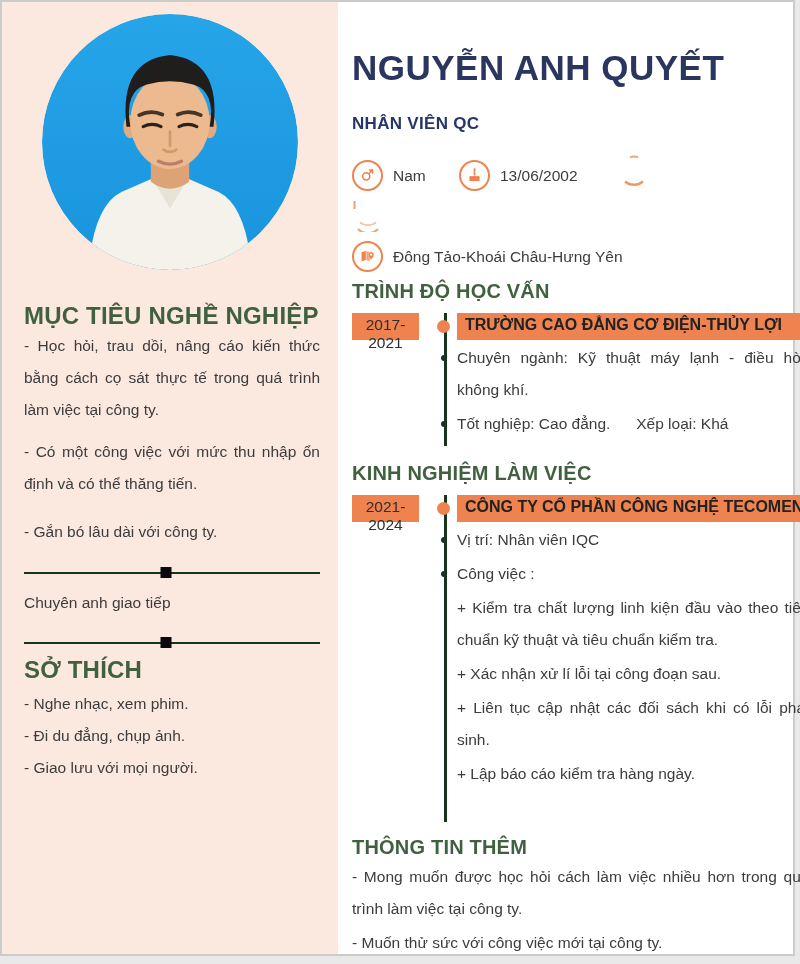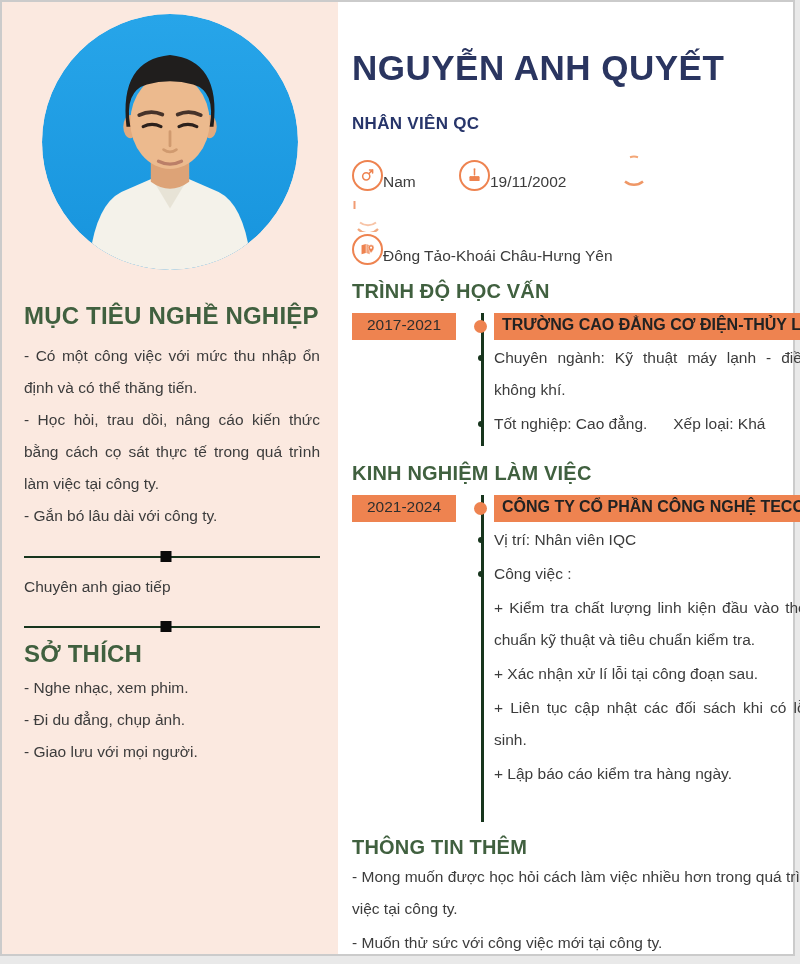--- a/index.html
+++ b/index.html
@@ -81,21 +81,21 @@
     color: #27356a;
     font-size: 17px;
     font-weight: bold;
     letter-spacing: 0.3px;
   }
   .info {
     position: relative;
     margin-top: 20px;
     height: 120px;
   }
-  .info-item { position: absolute; display: flex; align-items: flex-end; gap: 0; }
+  .info-item { position: absolute; display: flex; align-items: center; gap: 10px; }
   .info-text { font-size: 15.5px; color: #3c3c3c; }
   .circle-icon {
     width: 31px; height: 31px;
     border: 2px solid #ee8350;
     border-radius: 50%;
     display: flex; align-items: center; justify-content: center;
     flex-shrink: 0;
   }
   .circle-icon svg { display: block; }
   .remnant { position: absolute; }
@@ -104,21 +104,21 @@
     color: #40603f;
     font-size: 20px;
     font-weight: bold;
     letter-spacing: 0.2px;
   }
   .main-heading.education { margin-top: 6px; }
   .main-heading.experience { margin-top: 16px; }
   .main-heading.additional { margin-top: 14px; }
   .tl-row { display: flex; margin-top: 10px; }
   .badge {
-    width: 104px;
+    width: 67px;
     background: #ee8350;
     color: #2e2e2e;
     font-size: 15.5px;
     text-align: center;
     padding: 3px 0 4px 0;
     height: 27px;
     flex-shrink: 0;
   }
   .tl-body {
     flex: 1;
@@ -202,23 +202,23 @@
           <path d="M106 78.5 Q115 74.5 124 79" stroke="#46332a" stroke-width="3" fill="none" stroke-linecap="round"></path>
           <path d="M79 88 Q86 84.5 93 88" stroke="#2c211c" stroke-width="2.4" fill="none" stroke-linecap="round"></path>
           <path d="M107 88 Q114 84.5 121 88" stroke="#2c211c" stroke-width="2.4" fill="none" stroke-linecap="round"></path>
           <path d="M100 92 L100 103 M95 106 Q100 109.5 105 106" stroke="#d09a6f" stroke-width="2.2" fill="none" stroke-linecap="round"></path>
           <path d="M91 115 Q100 119.5 109 115" stroke="#bb7f68" stroke-width="2.6" fill="none" stroke-linecap="round"></path>
         </g>
       </svg>
     </div>
 
     <div class="side-heading objective">MỤC TIÊU NGHỀ NGHIỆP</div>
+    <div class="side-text" style="margin-top:0">- Học hỏi, trau dồi, nâng cáo kiến thức bằng cách cọ sát thực tế trong quá trình làm việc tại công ty.</div>
     <div class="side-text">- Có một công việc với mức thu nhập ổn định và có thể thăng tiến.</div>
-    <div class="side-text" style="margin-top:0">- Học hỏi, trau dồi, nâng cáo kiến thức bằng cách cọ sát thực tế trong quá trình làm việc tại công ty.</div>
-    <div class="side-text" style="margin-top:0">- Gắn bó lâu dài với công ty.</div>
+    <div class="side-text" style="margin-top:16px">- Gắn bó lâu dài với công ty.</div>
 
     <div class="skill-slider">
       <div class="skill-marker" style="left: 48%;"></div>
     </div>
     <div class="skill-label">Chuyên anh giao tiếp</div>
     <div class="skill-slider">
       <div class="skill-marker" style="left: 48%;"></div>
     </div>
 
     <div class="side-heading hobbies">SỞ THÍCH</div>
@@ -244,34 +244,34 @@
       </div>
       <div class="info-item" style="left:107px;top:6px">
         <span class="circle-icon">
           <svg width="17" height="17" viewBox="0 0 20 20">
             <rect x="4" y="11" width="12" height="5.5" rx="1" fill="#ee8350"></rect>
             <path d="M5 11 q2.5 2 5 0 q2.5 2 5 0" stroke="#ee8350" stroke-width="1.4" fill="none"></path>
             <path d="M10 4 v5" stroke="#ee8350" stroke-width="1.8" stroke-linecap="round"></path>
             <circle cx="10" cy="2.6" r="1.2" fill="#ee8350"></circle>
           </svg>
         </span>
-        <span class="info-text">19/11/2002</span>
+        <span class="info-text">13/06/2002</span>
       </div>
 
       <svg class="remnant" style="left:266px;top:0px" width="32" height="34" viewBox="0 0 32 34">
         <path d="M12 3.2 A 14 14 0 0 1 20 3.2" stroke="#f1975f" stroke-width="2" fill="none" opacity="0.85"></path>
         <path d="M7 27.5 A 14 14 0 0 0 25 27.5" stroke="#ed8c55" stroke-width="2.4" fill="none" opacity="0.9"></path>
       </svg>
       <svg class="remnant" style="left:0px;top:44px" width="34" height="34" viewBox="0 0 34 34">
         <path d="M2.5 3 V11" stroke="#ee8350" stroke-width="2" opacity="0.8" fill="none"></path>
         <path d="M8 24.5 A 13 13 0 0 0 24 24.5" stroke="#f0945f" stroke-width="2" fill="none" opacity="0.55"></path>
         <path d="M6 31 A 14 14 0 0 0 26 31" stroke="#ed8c55" stroke-width="2.2" fill="none" opacity="0.75"></path>
       </svg>
 
-      <div class="info-item" style="left:0;top:80px">
+      <div class="info-item" style="left:0;top:87px">
         <span class="circle-icon">
           <svg width="17" height="17" viewBox="0 0 20 20">
             <path d="M3 5 L8 3.4 V14 L3 15.6 Z" fill="#ee8350"></path>
             <path d="M8.6 3.4 L12.6 5 V15.6 L8.6 14 Z" fill="#ee8350" opacity="0.75"></path>
             <path d="M14.2 4.5 a3.4 3.4 0 0 1 3.4 3.4 c0 2.4 -3.4 6 -3.4 6 s-3.4 -3.6 -3.4 -6 a3.4 3.4 0 0 1 3.4 -3.4 Z" fill="#ee8350" stroke="#fbe9e0" stroke-width="0.6"></path>
             <circle cx="14.2" cy="7.9" r="1.3" fill="#ffffff"></circle>
           </svg>
         </span>
         <span class="info-text">Đông Tảo-Khoái Châu-Hưng Yên</span>
       </div>

